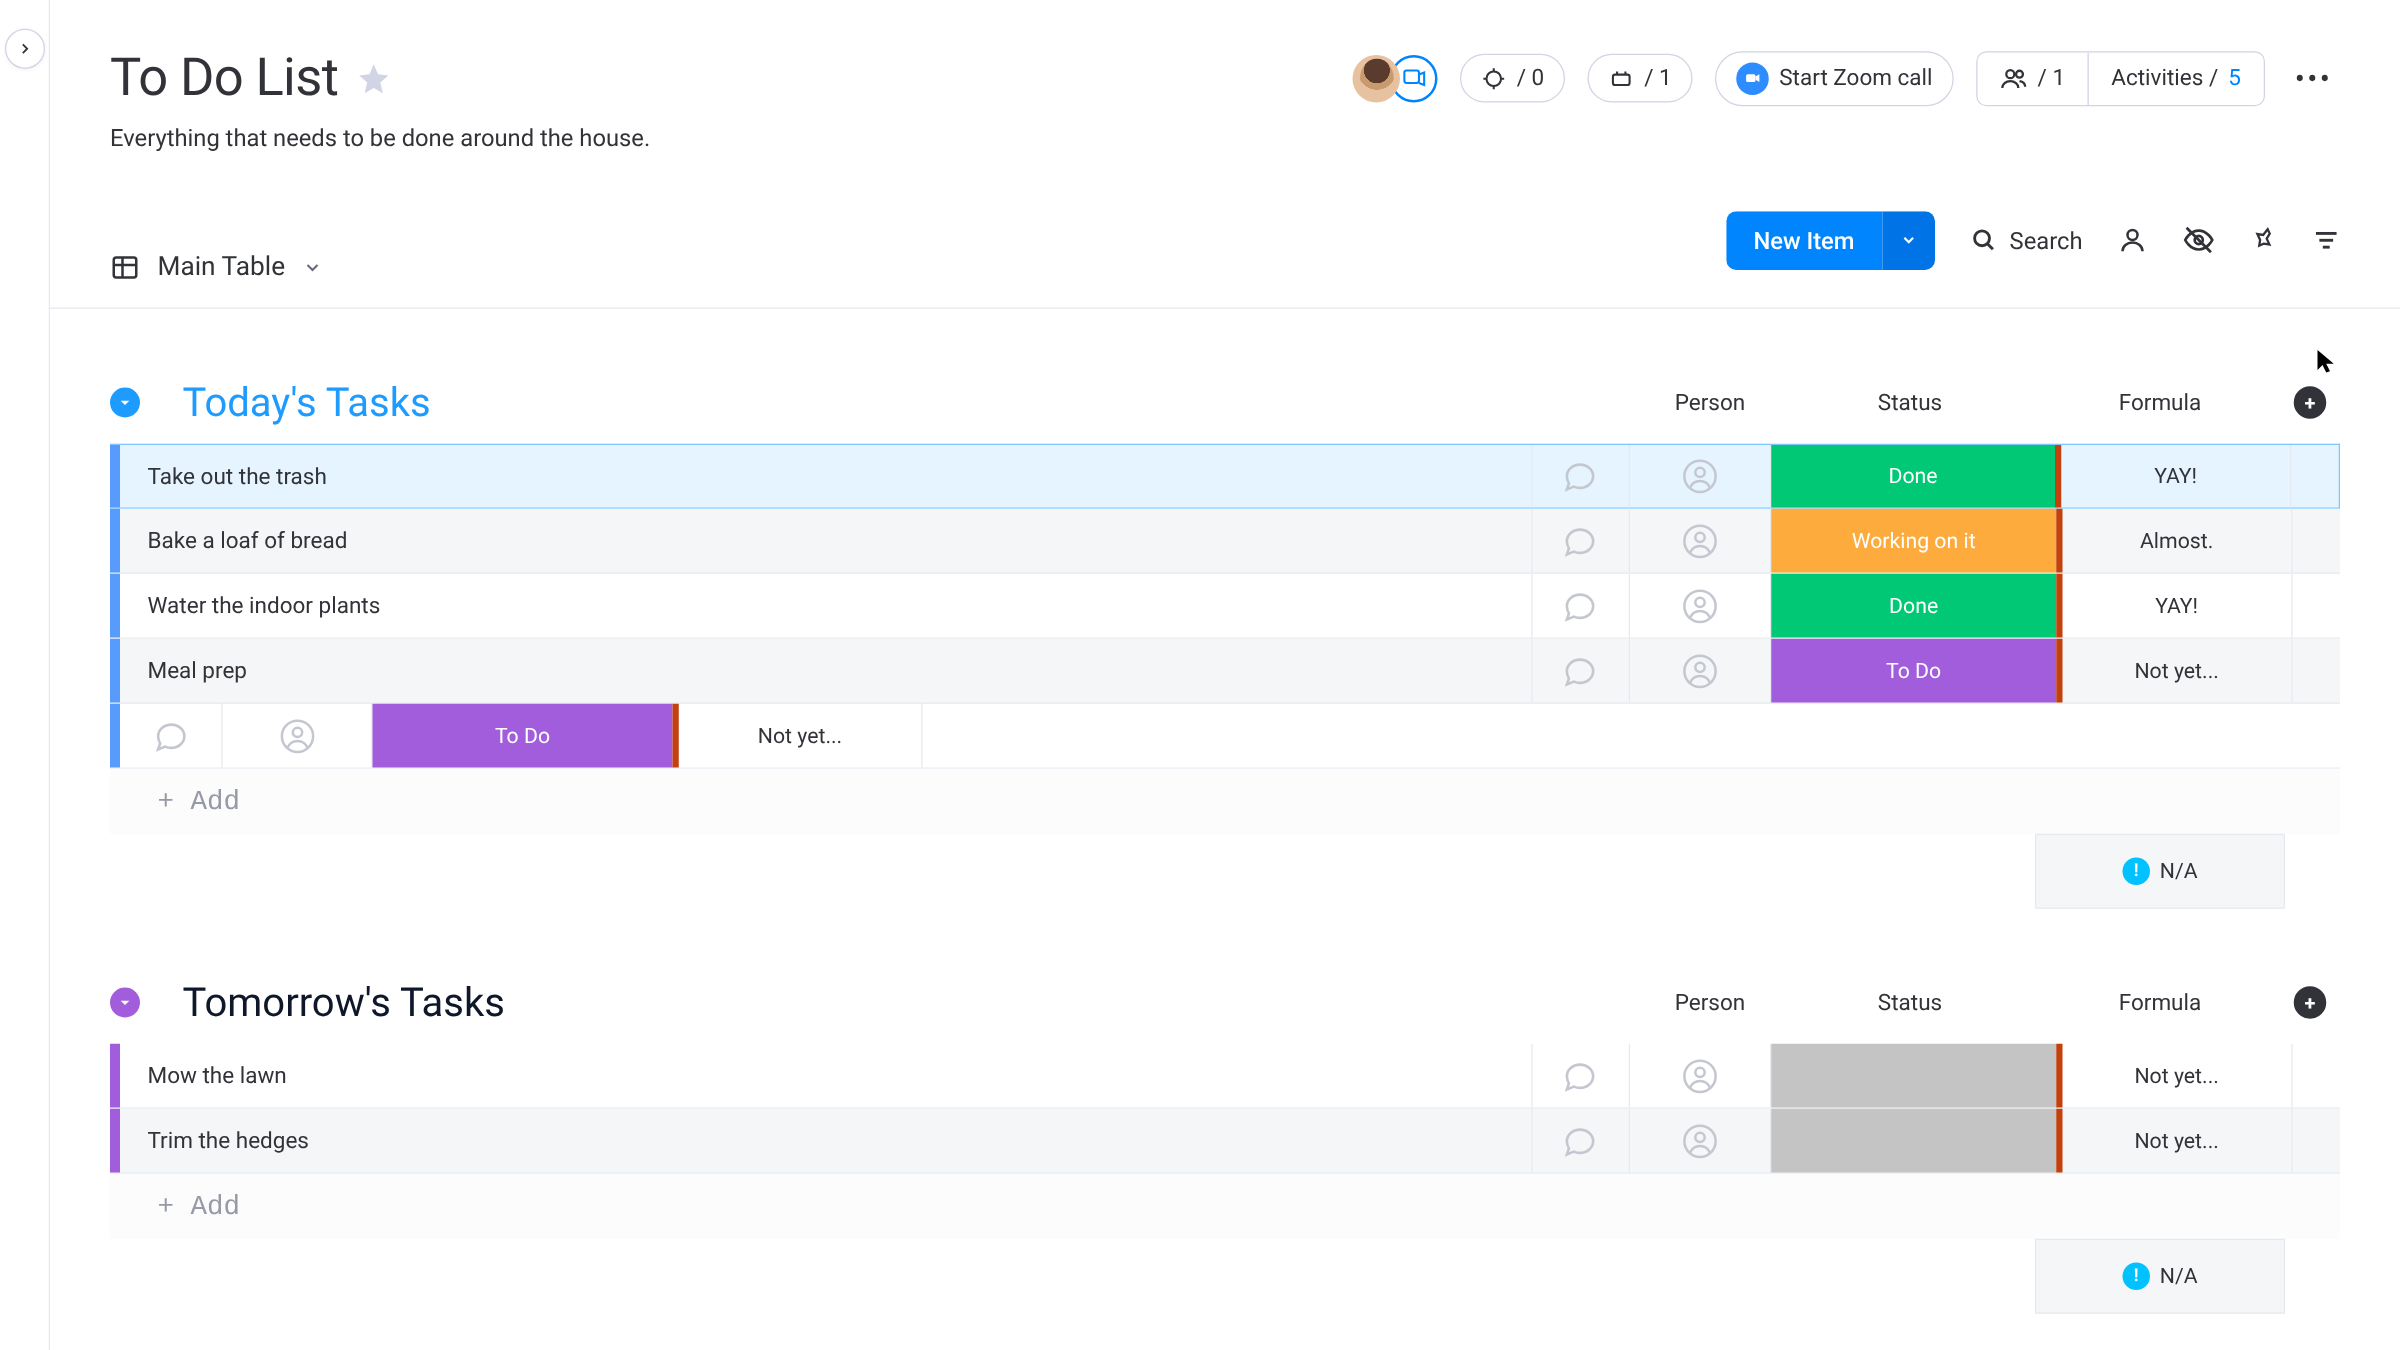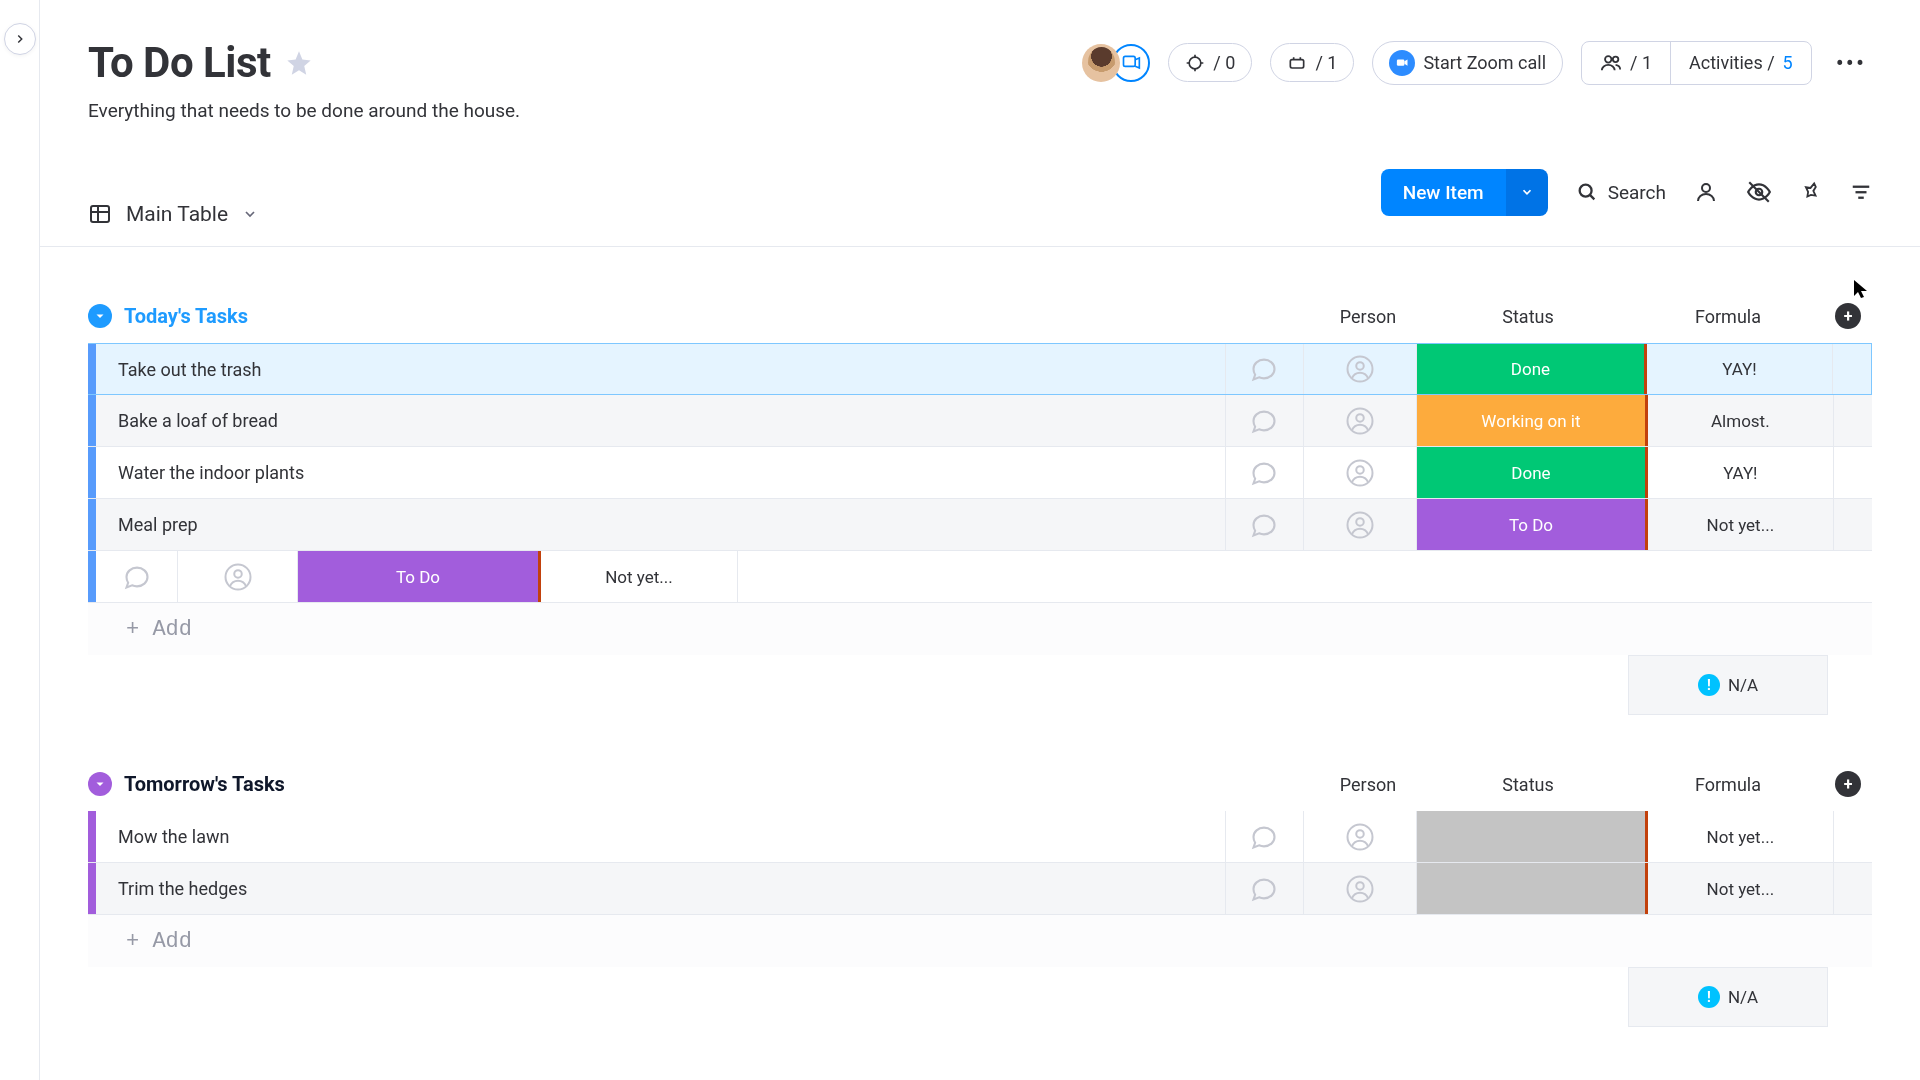--- a/index.html
+++ b/index.html
@@ -47,21 +47,21 @@
   align-items: center;
   justify-content: space-between;
 }
 .title-area {
   display: flex;
   align-items: center;
   gap: 14px;
 }
 .page-title {
   font-size: 42px;
-  font-weight: 700;
+  font-weight: 400;
   letter-spacing: -.5px;
 }
 .star {
   color: #d0d4e4;
 }
 .header-controls {
   display: flex;
   align-items: center;
   gap: 18px;
 }
@@ -221,21 +221,21 @@
   border-radius: 50%;
   display: flex;
   align-items: center;
   justify-content: center;
   color: #fff;
 }
 .g1 .group-caret { background: #1e9bff; }
 .g1 .group-title { color: #1e9bff; }
 .g2 .group-caret { background: #a25ddc; }
 .g2 .group-title { color: #0f172a; }
-.group-title { font-size: 20px; font-weight: 700; }
+.group-title { font-size: 32px; font-weight: 400; margin-left: 22px; }
 .col-head {
   text-align: center;
   font-size: 18px;
   color: #323338;
 }
 .col-person { width: 120px; }
 .col-status { width: 200px; }
 .col-formula { width: 200px; }
 .col-add-icon {
   width: 40px;
@@ -288,21 +288,21 @@
   width: 240px;
   display:flex;align-items:center;justify-content:center;
   color:#fff;
   font-size: 17px;
   cursor:pointer;
 }
 .formula-cell {
   width: 200px;
   display:flex;align-items:center;justify-content:center;
   font-size: 17px;
-  border-left: 3px solid #c2410c;
+  border-left: 5px solid #c2410c;
   border-right: 1px solid #e6e9ef;
 }
 .tail-cell{
   width: 40px;
 }
 .add-row {
   display: flex;
   align-items: center;
   height: 52px;
   background: #fcfcfd;

